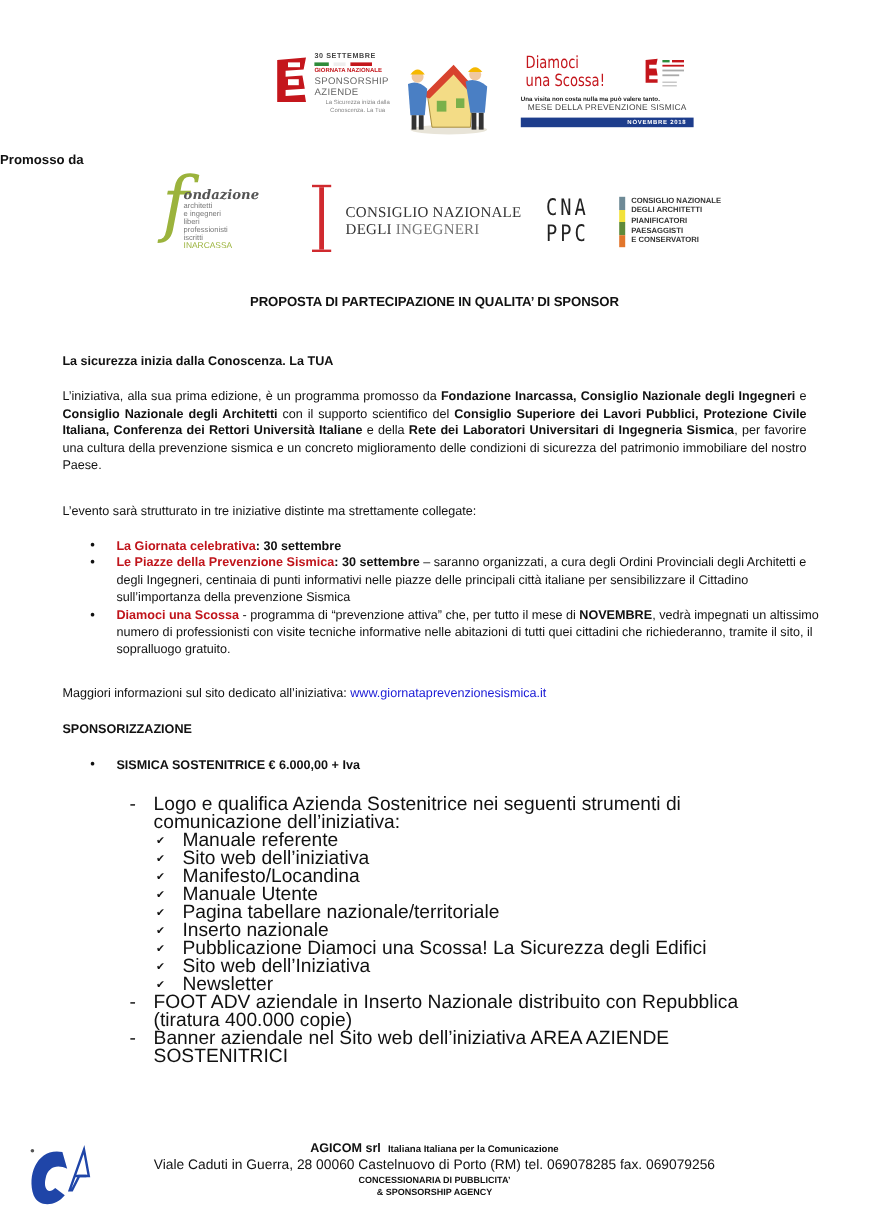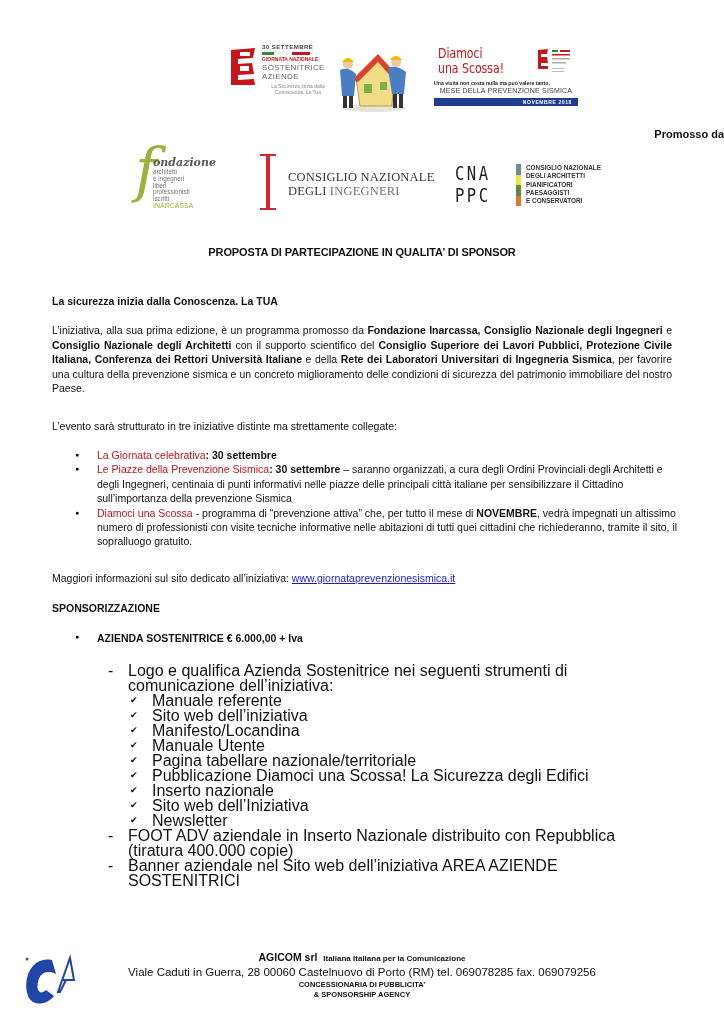--- a/index.html
+++ b/index.html
@@ -22,21 +22,21 @@
   .logo-cartoon { left: 334px; top: 48px; width: 78px; height: 66px; }
 
   .logo-diamoci { left: 414px; top: 46px; width: 144px; height: 68px; margin-left: 20px; }
   .d-title { position:absolute; left:4px; top:0; color:#c4161c; font-family:"DejaVu Sans", sans-serif; font-size:14px; line-height:15px; transform:scaleX(0.78); transform-origin:left; }
   .d-mini { position:absolute; right:2px; top:2px; width:40px; height:30px; }
   .d-tag { position:absolute; left:0; top:34px; width:144px; font-size:5.2px; font-weight:bold; color:#222; white-space:nowrap; }
   .d-mese { position:absolute; left:0; top:41px; width:144px; font-size:7px; color:#444; text-align:center; letter-spacing:0.2px; white-space:nowrap; }
   .d-bar { position:absolute; left:0; top:52px; width:144px; height:8px; background:#1d3d8c; color:#fff; font-size:5px; font-weight:bold; text-align:right; padding-right:6px; line-height:8px; letter-spacing:0.6px; }
 
   
-  .promosso { left: 0; width: 724px; top: 128px; text-align:right; font-weight:bold; font-size:11px; }
+  .promosso { left: 0; width: 724px; top: 128px; text-align:left; font-weight:bold; font-size:11px; }
 
   .logo-fondazione { left: 135px; top: 146px; width: 100px; height: 66px; }
   .f-big { position:absolute; left:0; top:-6px; font-family:"DejaVu Serif", serif; font-style:italic; font-size:60px; color:#9bb33c; line-height:60px; }
   .f-word { position:absolute; left:18px; top:10px; font-family:"DejaVu Serif", serif; font-style:italic; font-weight:bold; font-size:11px; color:#555; }
   .f-lines { position:absolute; left:18px; top:23px; font-size:6.3px; line-height:6.8px; color:#777; }
   .f-inar { color:#9bb33c; font-size:7px; }
 
   .logo-cni { left: 258px; top: 154px; width: 175px; height: 56px; }
   .cni-bar { position:absolute; left:2px; top:0; width:16px; height:56px; }
   .cni-bar .stem { position:absolute; left:6px; top:2px; width:4px; height:52px; background:#d02a2f; }
@@ -56,25 +56,25 @@
   .lead { left: 52px; top: 295px; font-weight:bold; font-size:10.5px; }
 
   .para { left: 52px; top: 323px; width: 620px; font-size:10.5px; line-height:14.5px; text-align:justify; }
   .para b { font-weight:bold; }
 
   .evento { left: 52px; top: 420px; font-size:10.5px; }
 
   .bullets { left: 75px; top: 448px; width: 610px; list-style:none; font-size:10.5px; line-height:14.4px; }
   .bullets li { position:relative; padding-left:22px; }
   .bullets li::before { content:"\25CF"; position:absolute; left:0; top:0; font-size:7px; }
-  .red { color:#c0141b; font-weight:normal; }
+  .red { color:#c0141b; font-weight:bold; }
   .bold { font-weight:bold; }
 
   .more { left: 52px; top: 572px; font-size:10.5px; }
-  .more a { color:#1a1ad6; text-decoration:underline; }
+  .more a { color:#1a1ad6; }
 
   .sponsor-h { left: 52px; top: 602px; font-weight:bold; font-size:10.5px; }
 
   .tier { left: 75px; top: 632px; font-weight:bold; font-size:10.5px; }
   .tier::before { content:"\25CF"; font-size:7px; position:absolute; left:0; top:1px; }
   .tier span { margin-left:22px; }
 
   .dash-list { left: 108px; top: 663px; width: 560px; list-style:none; font-size:16px; line-height:15px; }
   .dash-list > li { position:relative; padding-left:20px; }
   .dash-list > li::before { content:"-"; position:absolute; left:0; top:0; }
@@ -101,21 +101,21 @@
     <rect x="12" y="6" width="10" height="4" fill="#fff"></rect>
   </svg>
   <div class="g-text">
     <div class="g-date">30 SETTEMBRE</div>
     <div class="g-flag">
       <span style="width:12px;background:#2e8b3a"></span>
         <span style="width:10px;background:#eee"></span>
         <span style="width:18px;background:#c4161c"></span>
     </div>
     <div class="g-red">GIORNATA NAZIONALE</div>
-    <div class="g-big">SOSTENITRICE</div>
+    <div class="g-big">SPONSORSHIP</div>
     <div class="g-big">AZIENDE</div>
     <div class="g-small">La Sicurezza inizia dalla Conoscenza. La Tua</div>
   </div>
 </div>
 
 <div class="abs logo-cartoon">
   <svg width="78" height="66" viewBox="0 0 78 66">
     <ellipse cx="40" cy="60" rx="32" ry="4" fill="#e8e4d8"></ellipse>
     <polygon points="22,30 44,10 60,28 58,58 26,58" fill="#f3dc86" stroke="#a58a3a" stroke-width="0.8"></polygon>
     <polygon points="18,32 44,6 64,28 58,30 44,14 24,34" fill="#d8432e"></polygon>
@@ -222,33 +222,33 @@
     <span class="red">Diamoci una Scossa</span><span> - programma di “prevenzione attiva” che, per tutto il mese di </span><span class="bold">NOVEMBRE</span><span>, vedrà impegnati un altissimo numero di professionisti con visite tecniche informative nelle abitazioni di tutti quei cittadini che richiederanno, tramite il sito, il sopralluogo gratuito.</span>
   </li>
 </ul>
 
 <div class="abs more">
   <span>Maggiori informazioni sul sito dedicato all’iniziativa: </span><a>www.giornataprevenzionesismica.it</a>
 </div>
 
 <div class="abs sponsor-h">SPONSORIZZAZIONE</div>
 
-<div class="abs tier"><span>AZIENDA SOSTENITRICE € 6.000,00 + Iva</span></div>
+<div class="abs tier"><span>SISMICA SOSTENITRICE € 6.000,00 + Iva</span></div>
 
 <ul class="abs dash-list">
   <li>
     <span>Logo e qualifica Azienda Sostenitrice nei seguenti strumenti di comunicazione dell’iniziativa:</span>
     <ul class="check-list">
       <li>Manuale referente</li>
       <li>Sito web dell’iniziativa</li>
       <li>Manifesto/Locandina</li>
       <li>Manuale Utente</li>
       <li>Pagina tabellare nazionale/territoriale</li>
+      <li>Inserto nazionale</li>
       <li>Pubblicazione Diamoci una Scossa! La Sicurezza degli Edifici</li>
-      <li>Inserto nazionale</li>
       <li>Sito web dell’Iniziativa</li>
       <li>Newsletter</li>
     </ul>
   </li>
   <li>FOOT ADV aziendale in Inserto Nazionale distribuito con Repubblica (tiratura 400.000 copie)</li>
   <li>Banner aziendale nel Sito web dell’iniziativa AREA AZIENDE SOSTENITRICI</li>
 </ul>
 
 <div class="abs footer-logo">
   <svg width="60" height="60" viewBox="0 0 60 60">

